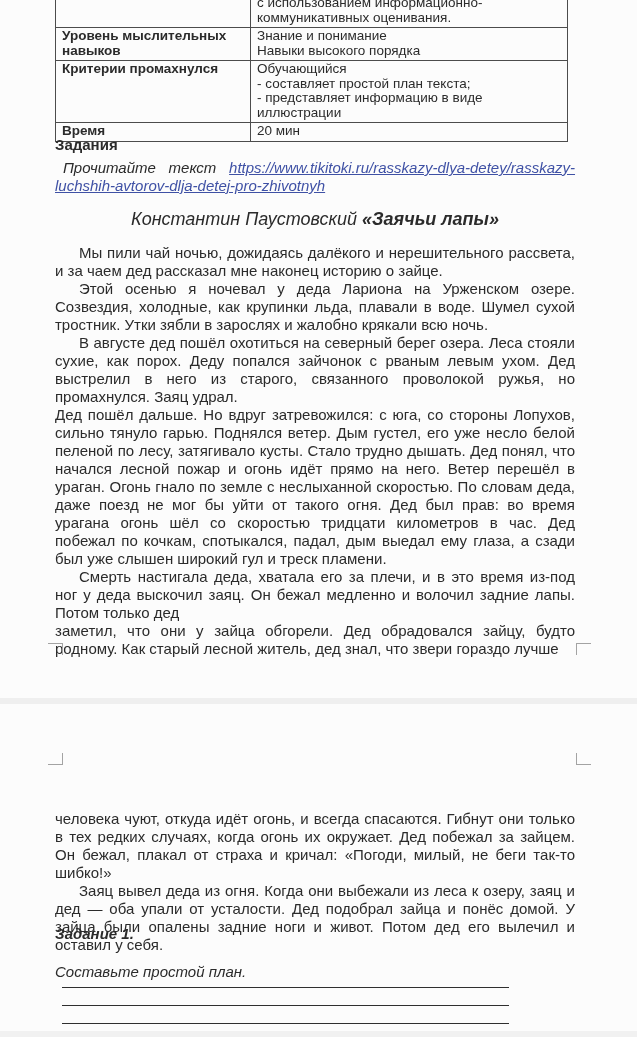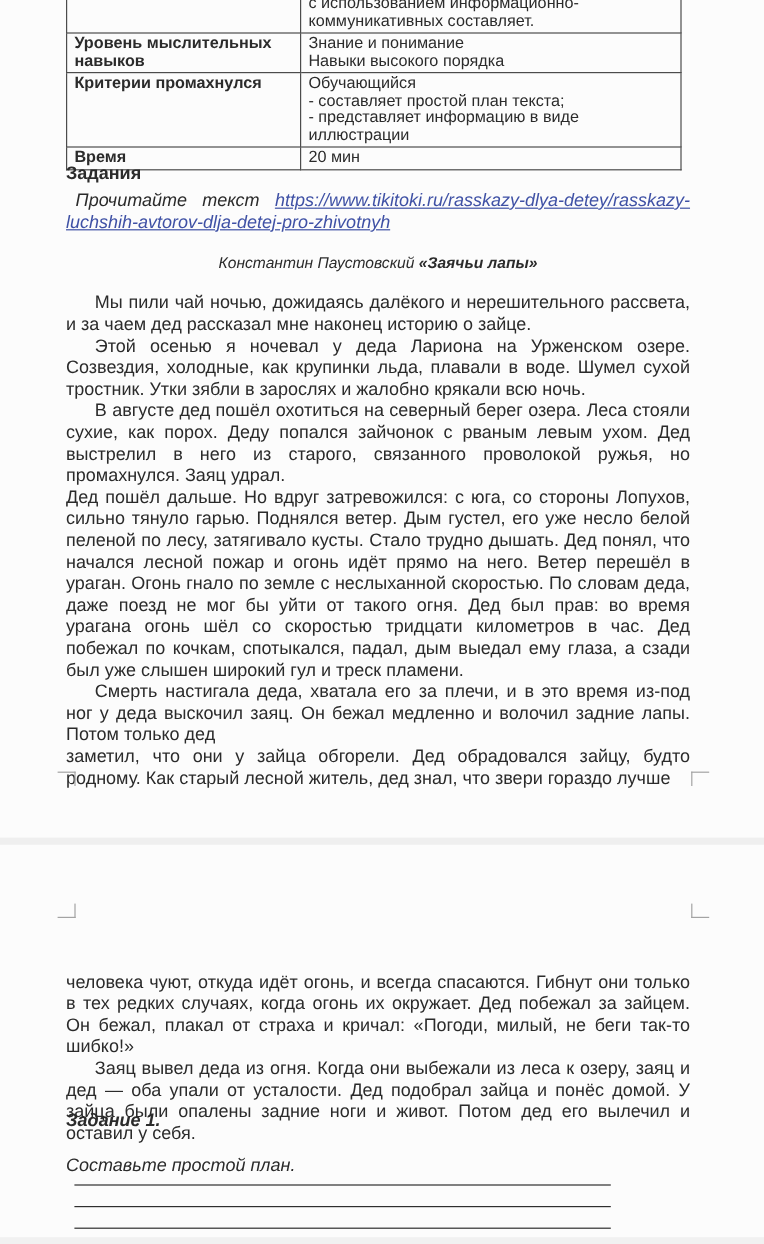--- a/index.html
+++ b/index.html
@@ -29,21 +29,21 @@
   .sec2{position:absolute;top:810px;left:55px;width:520px;}
   .sec3{position:absolute;top:925px;left:55px;width:520px;font-style:italic;}
   .h-bold{font-size:15px;line-height:18px;font-weight:bold;margin:0;}
   .read-para{
     margin:5px 0 0 0;font-size:15px;line-height:18px;
     text-align:justify;text-indent:8px;font-style:italic;
   }
   .doc-link{color:var(--link,#3f51a5);text-decoration:underline;cursor:pointer;}
   .title-line{
     margin:15px 0 0 0;text-align:center;
-    font-size:13px;line-height:18px;font-style:italic;
+    font-size:18px;line-height:18px;font-style:italic;
   }
   .title-line .work{font-weight:bold;}
   .story{margin-top:16px;}
   .sec2 .story{margin-top:0;}
   .para{
     margin:0;font-size:15px;line-height:18px;
     text-align:justify;
   }
   .para.indent{text-indent:24px;}
   .task1-instruction{margin:20px 0 0 0;font-size:15px;line-height:18px;font-weight:normal;}
@@ -62,21 +62,21 @@
 </head>
 <body>
 
 <table class="assess-table">
   <tbody>
 
       <tr>
         <td class="c1"></td>
         <td class="c2">
           <div class="tline">с использованием информационно-</div>
-          <div class="tline">коммуникативных составляет.</div>
+          <div class="tline">коммуникативных оценивания.</div>
         </td>
       </tr>
 
       <tr>
         <td class="c1">Уровень мыслительных навыков</td>
         <td class="c2">
           <div class="tline">Знание и понимание</div>
           <div class="tline">Навыки высокого порядка</div>
         </td>
       </tr>

